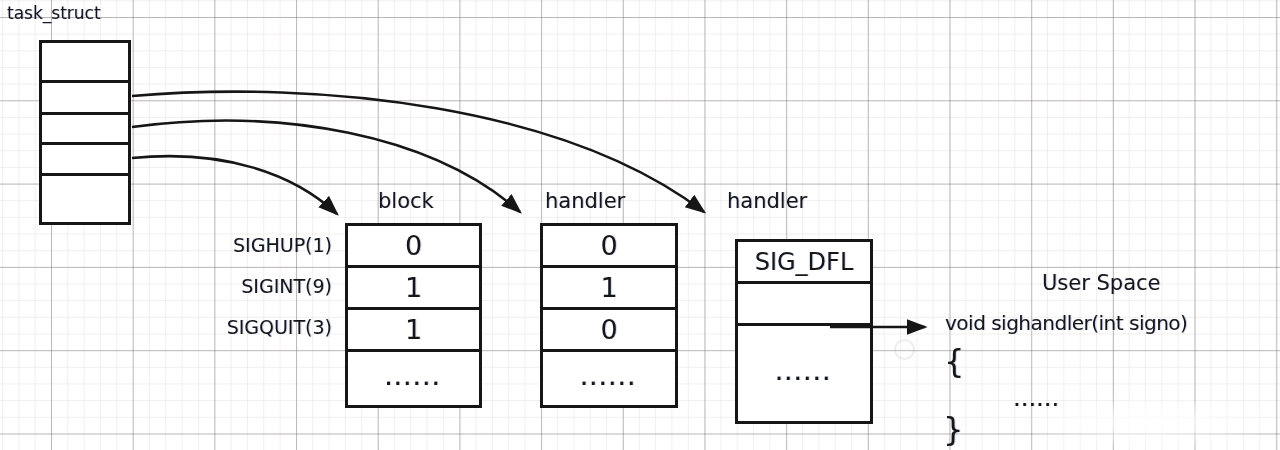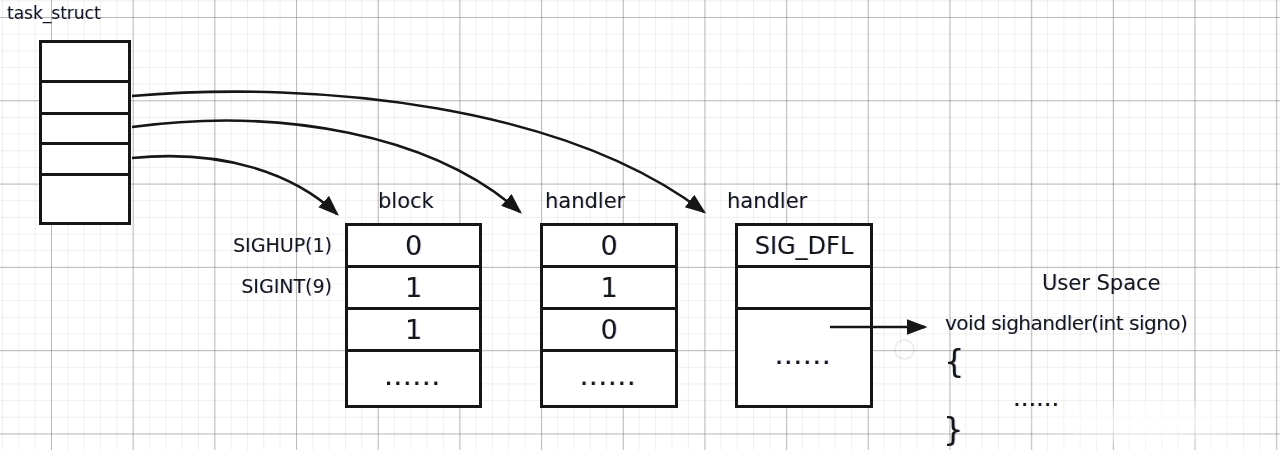--- a/index.html
+++ b/index.html
@@ -95,36 +95,37 @@
     <div class="task-row tr4"></div>
     <div class="task-row tr5"></div>
   </div>
 
   <div class="txt col-label" style="left:378px;">block</div>
   <div class="txt col-label" style="left:545px;">handler</div>
   <div class="txt col-label" style="left:727px;">handler</div>
 
   <div class="sig" style="top:229px;">SIGHUP(1)</div>
   <div class="sig" style="top:270px;">SIGINT(9)</div>
+  <div class="sig" style="top:311px;">SIGQUIT(3)</div>
 
   <div class="vtable" style="left:345px;">
     <div class="vrow">0</div>
     <div class="vrow">1</div>
     <div class="vrow">1</div>
     <div class="vrow dots">......</div>
   </div>
 
   <div class="vtable" style="left:540px;width:138px;">
     <div class="vrow">0</div>
     <div class="vrow">1</div>
     <div class="vrow">0</div>
     <div class="vrow dots">......</div>
   </div>
 
-  <div class="vtable" style="left:735px;width:138px;">
+  <div class="vtable" style="left:735px;width:138px;margin-top:16px;">
     <div class="vrow small">SIG_DFL</div>
     <div class="vrow"></div>
     <div class="vrow dots">......</div>
   </div>
 
   <div class="txt us-title">User Space</div>
   <div class="txt us-code">void sighandler(int signo)</div>
   <div class="txt us-brace us-open">{</div>
   <div class="txt us-dots">......</div>
   <div class="txt us-brace us-close">}</div>

